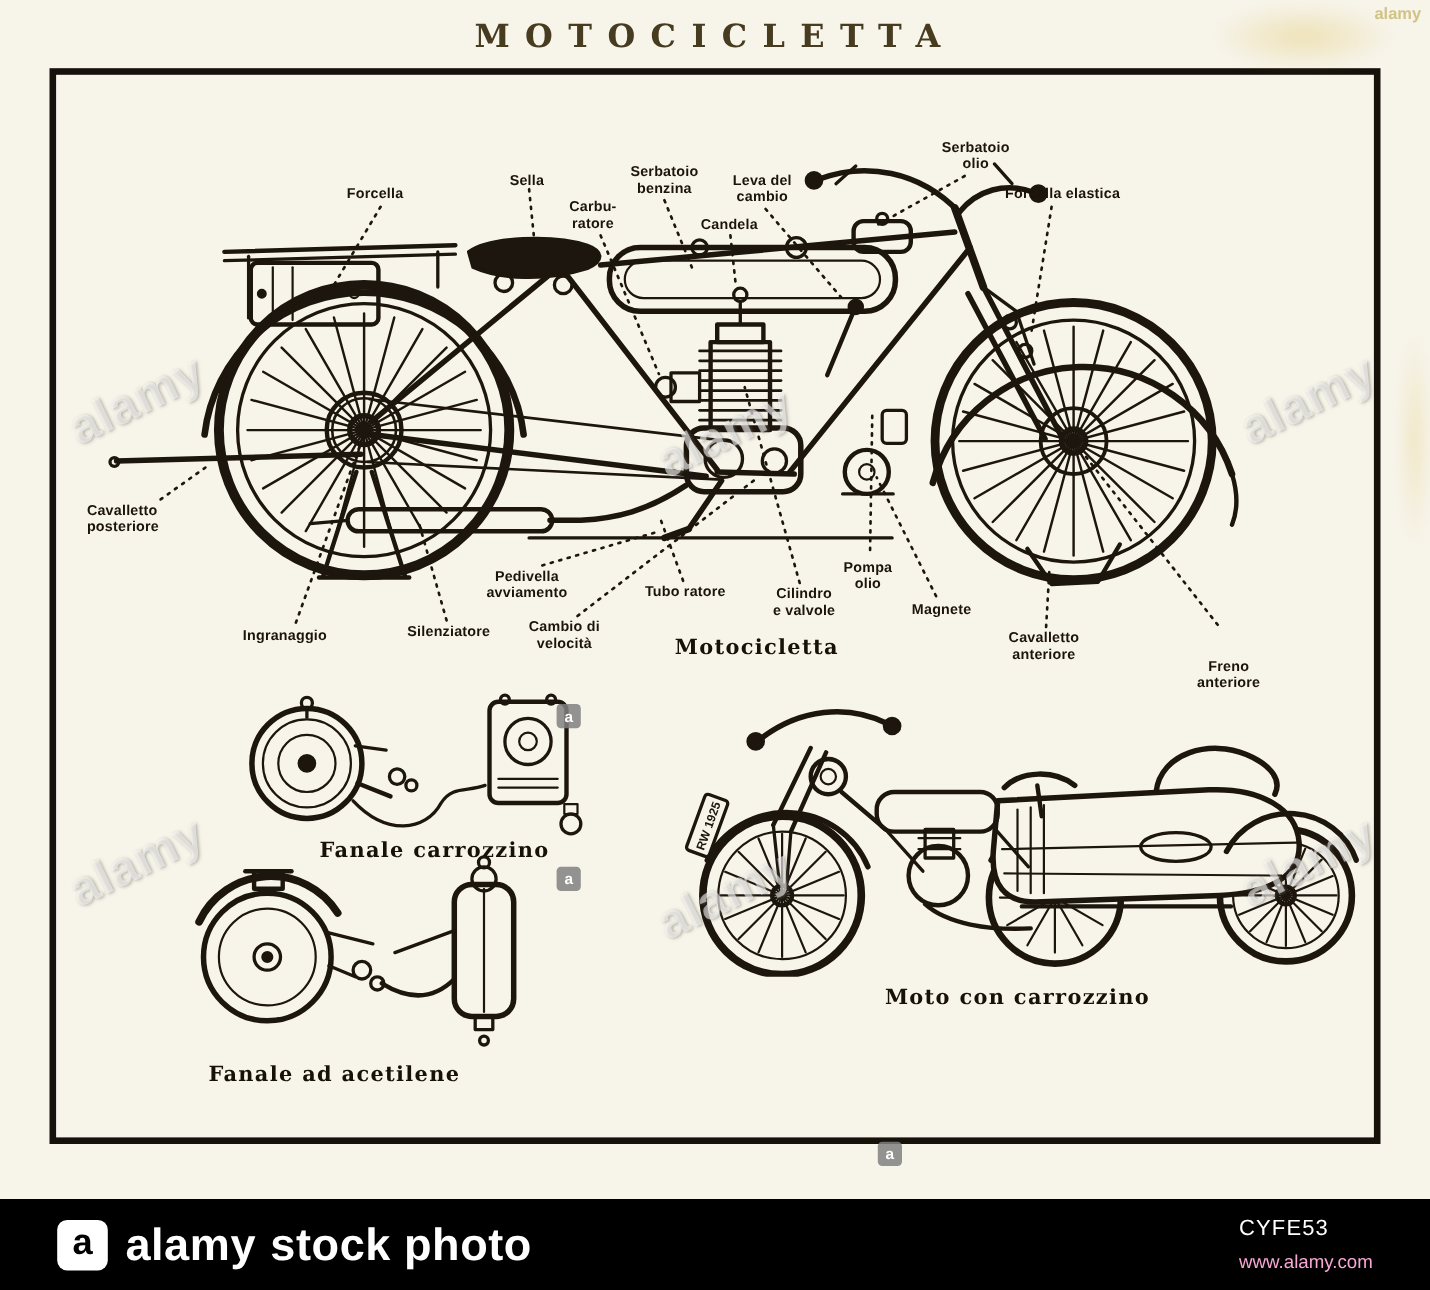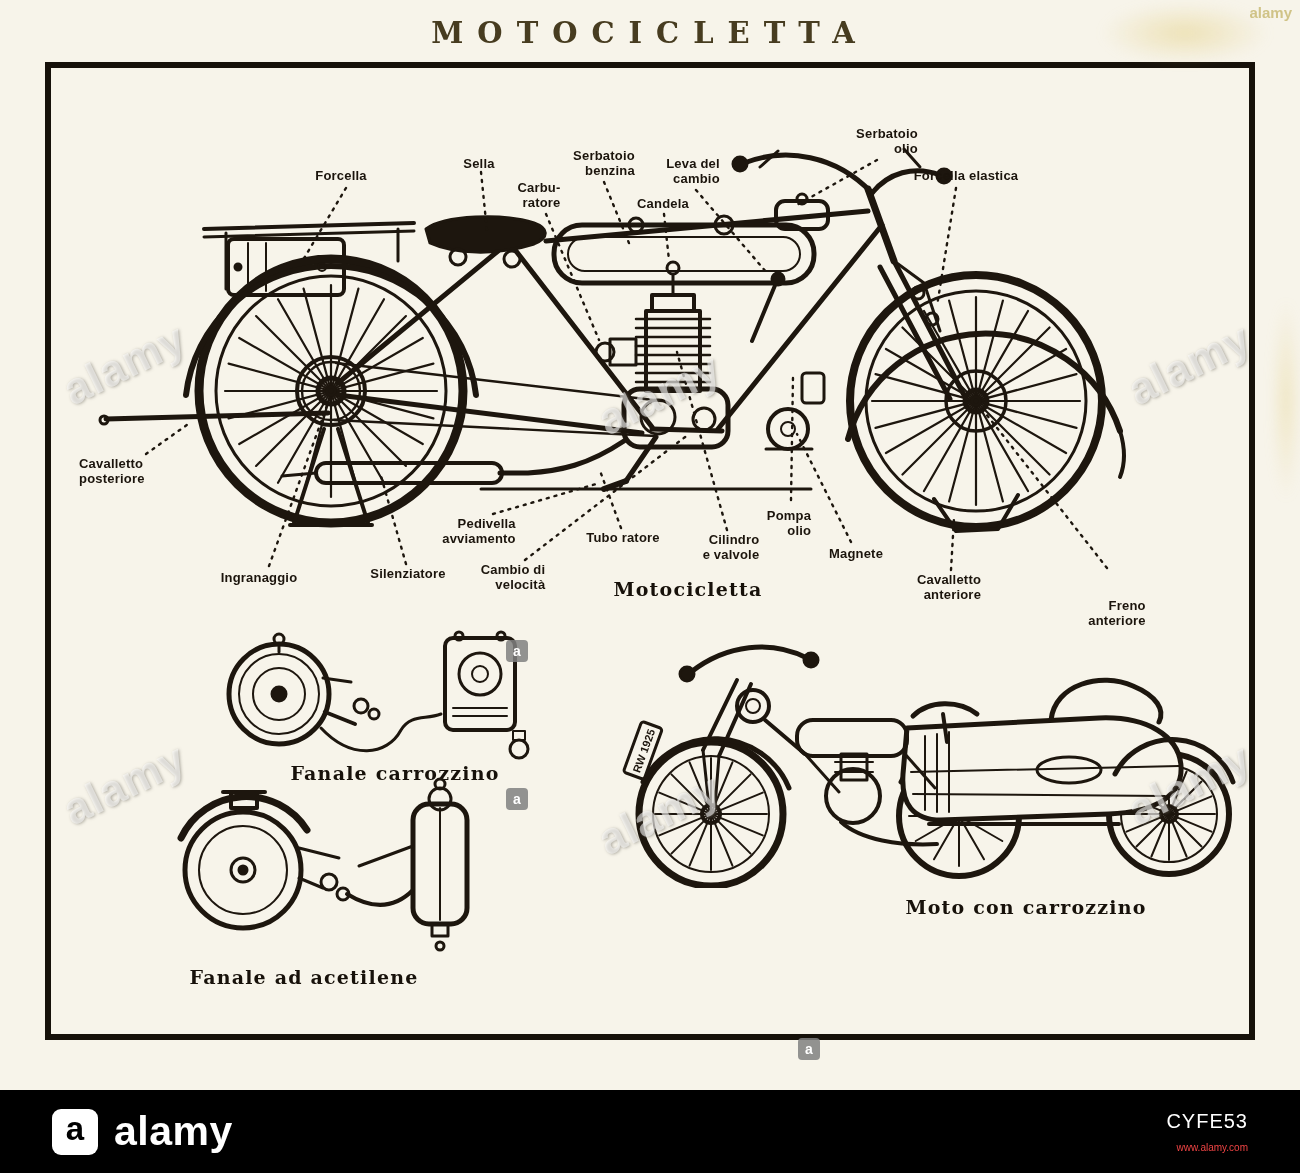--- a/index.html
+++ b/index.html
@@ -20,21 +20,21 @@
   .frame{
     position:absolute;left:45px;top:62px;width:1210px;height:978px;
     border:6px solid #16110a;
   }
   .illust{position:absolute}
   .ink{stroke:#1d160e;fill:none;stroke-linecap:round;stroke-linejoin:round}
   .leader{position:absolute;left:0;top:0;width:1198px;height:966px;pointer-events:none}
   .label{
     position:absolute;
     font-size:13px;font-weight:700;color:#1b140c;
-    text-align:right;line-height:1.18;letter-spacing:.2px;
+    text-align:center;line-height:1.18;letter-spacing:.2px;
     white-space:pre-line;
     transform:translateX(-50%);
   }
   .label.left{transform:none;text-align:left}
   .fig-caption{
     position:absolute;
     font-family:"DejaVu Serif",serif;
     font-size:19px;font-weight:700;color:#17110a;letter-spacing:1.2px;
     transform:translateX(-50%);white-space:nowrap;
   }
@@ -64,23 +64,23 @@
     background:#000;z-index:6;
     display:flex;align-items:center;padding:0 52px;
   }
   .footer-logo{
     width:46px;height:46px;background:#fff;border-radius:9px;
     color:#000;font-size:33px;font-weight:700;
     display:flex;align-items:center;justify-content:center;
     margin-right:16px;padding-bottom:5px;
   }
   .footer-brand{display:flex;gap:13px;color:#fff;font-size:41px;font-weight:600;letter-spacing:.5px}
-  .footer-right{margin-left:auto;text-align:right;color:#fff}
+  .footer-right{margin-left:auto;color:#fff}
   .footer-id{font-size:20px;letter-spacing:1px;margin-bottom:9px}
-  .footer-url{font-size:10px;color:#ef4444}
+  .footer-url{font-size:17px;color:#f9a8d4}
 </style>
 </head>
 <body>
 
 <div class="smudge" style="left:1100px;top:2px;width:170px;height:62px;background:radial-gradient(ellipse,rgba(224,200,110,.42),transparent 70%)"></div>
 <div class="smudge" style="left:1272px;top:300px;width:28px;height:200px;background:radial-gradient(ellipse,rgba(224,200,110,.32),transparent 72%)"></div>
 
 <div class="title">MOTOCICLETTA</div>
 <div class="corner-wm">alamy</div>
 
@@ -462,37 +462,38 @@
         <line x1="306" y1="130" x2="336" y2="164" stroke-width="3"></line>
         <path d="M 242 198 C 262 216 300 222 338 220" stroke-width="4"></path>
       </g>
 
       <g>
         <path d="M 314 92 C 330 76 360 76 378 90" stroke-width="5"></path>
         <line x1="344" y1="90" x2="348" y2="118" stroke-width="4"></line>
       </g>
     </g>
   </svg>
-  <div class="fig-caption" style="left:975px;top:828px">Moto con carrozzino</div>
+  <div class="fig-caption" style="left:874px;top:828px">Moto con carrozzino</div>
 
 </div>
 
 <div class="wm" style="left:55px;top:370px">alamy</div>
 <div class="wm" style="left:590px;top:400px">alamy</div>
 <div class="wm" style="left:1120px;top:370px">alamy</div>
 <div class="wm" style="left:55px;top:790px">alamy</div>
 <div class="wm" style="left:590px;top:820px">alamy</div>
 <div class="wm" style="left:1120px;top:790px">alamy</div>
 
 <div class="wm-badge" style="left:506px;top:640px">a</div>
 <div class="wm-badge" style="left:506px;top:788px">a</div>
 <div class="wm-badge" style="left:798px;top:1038px">a</div>
 
 <div class="footer">
   <div class="footer-logo">a</div>
   <div class="footer-brand">
     <span>alamy</span>
+    <span>stock photo</span>
   </div>
   <div class="footer-right">
     <div class="footer-id">CYFE53</div>
     <div class="footer-url">www.alamy.com</div>
   </div>
 </div>
 
 </body></html>

